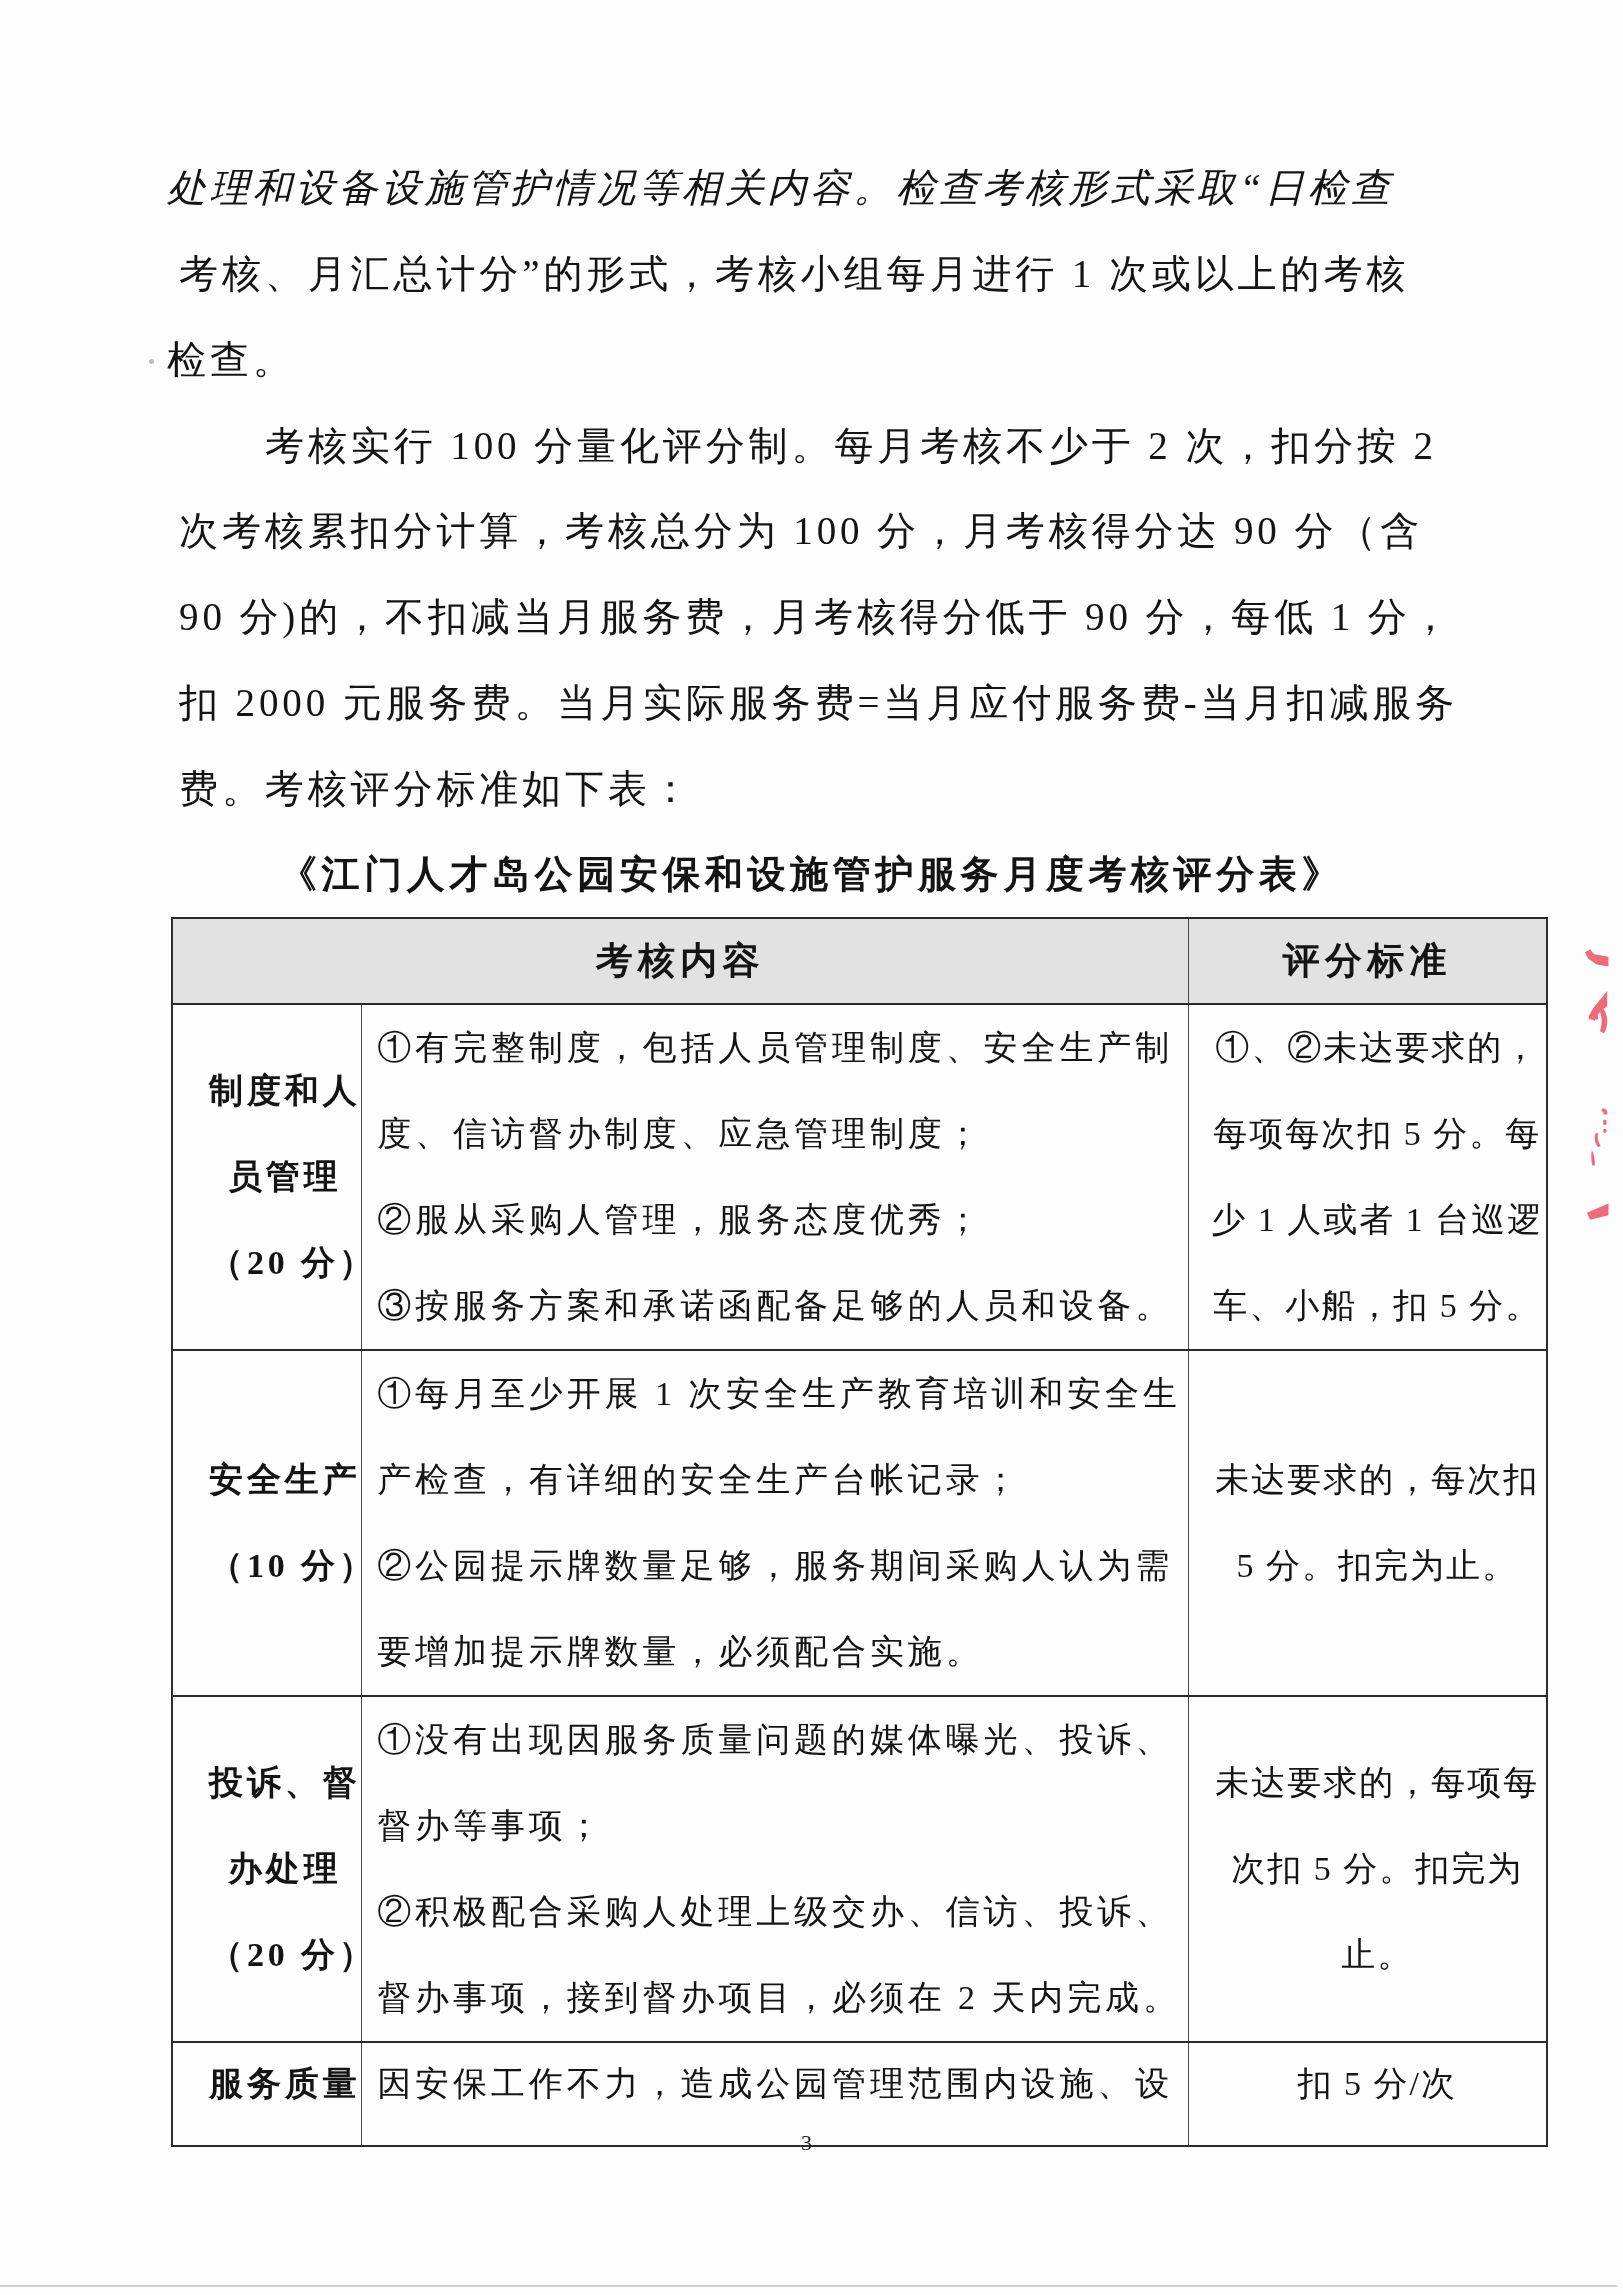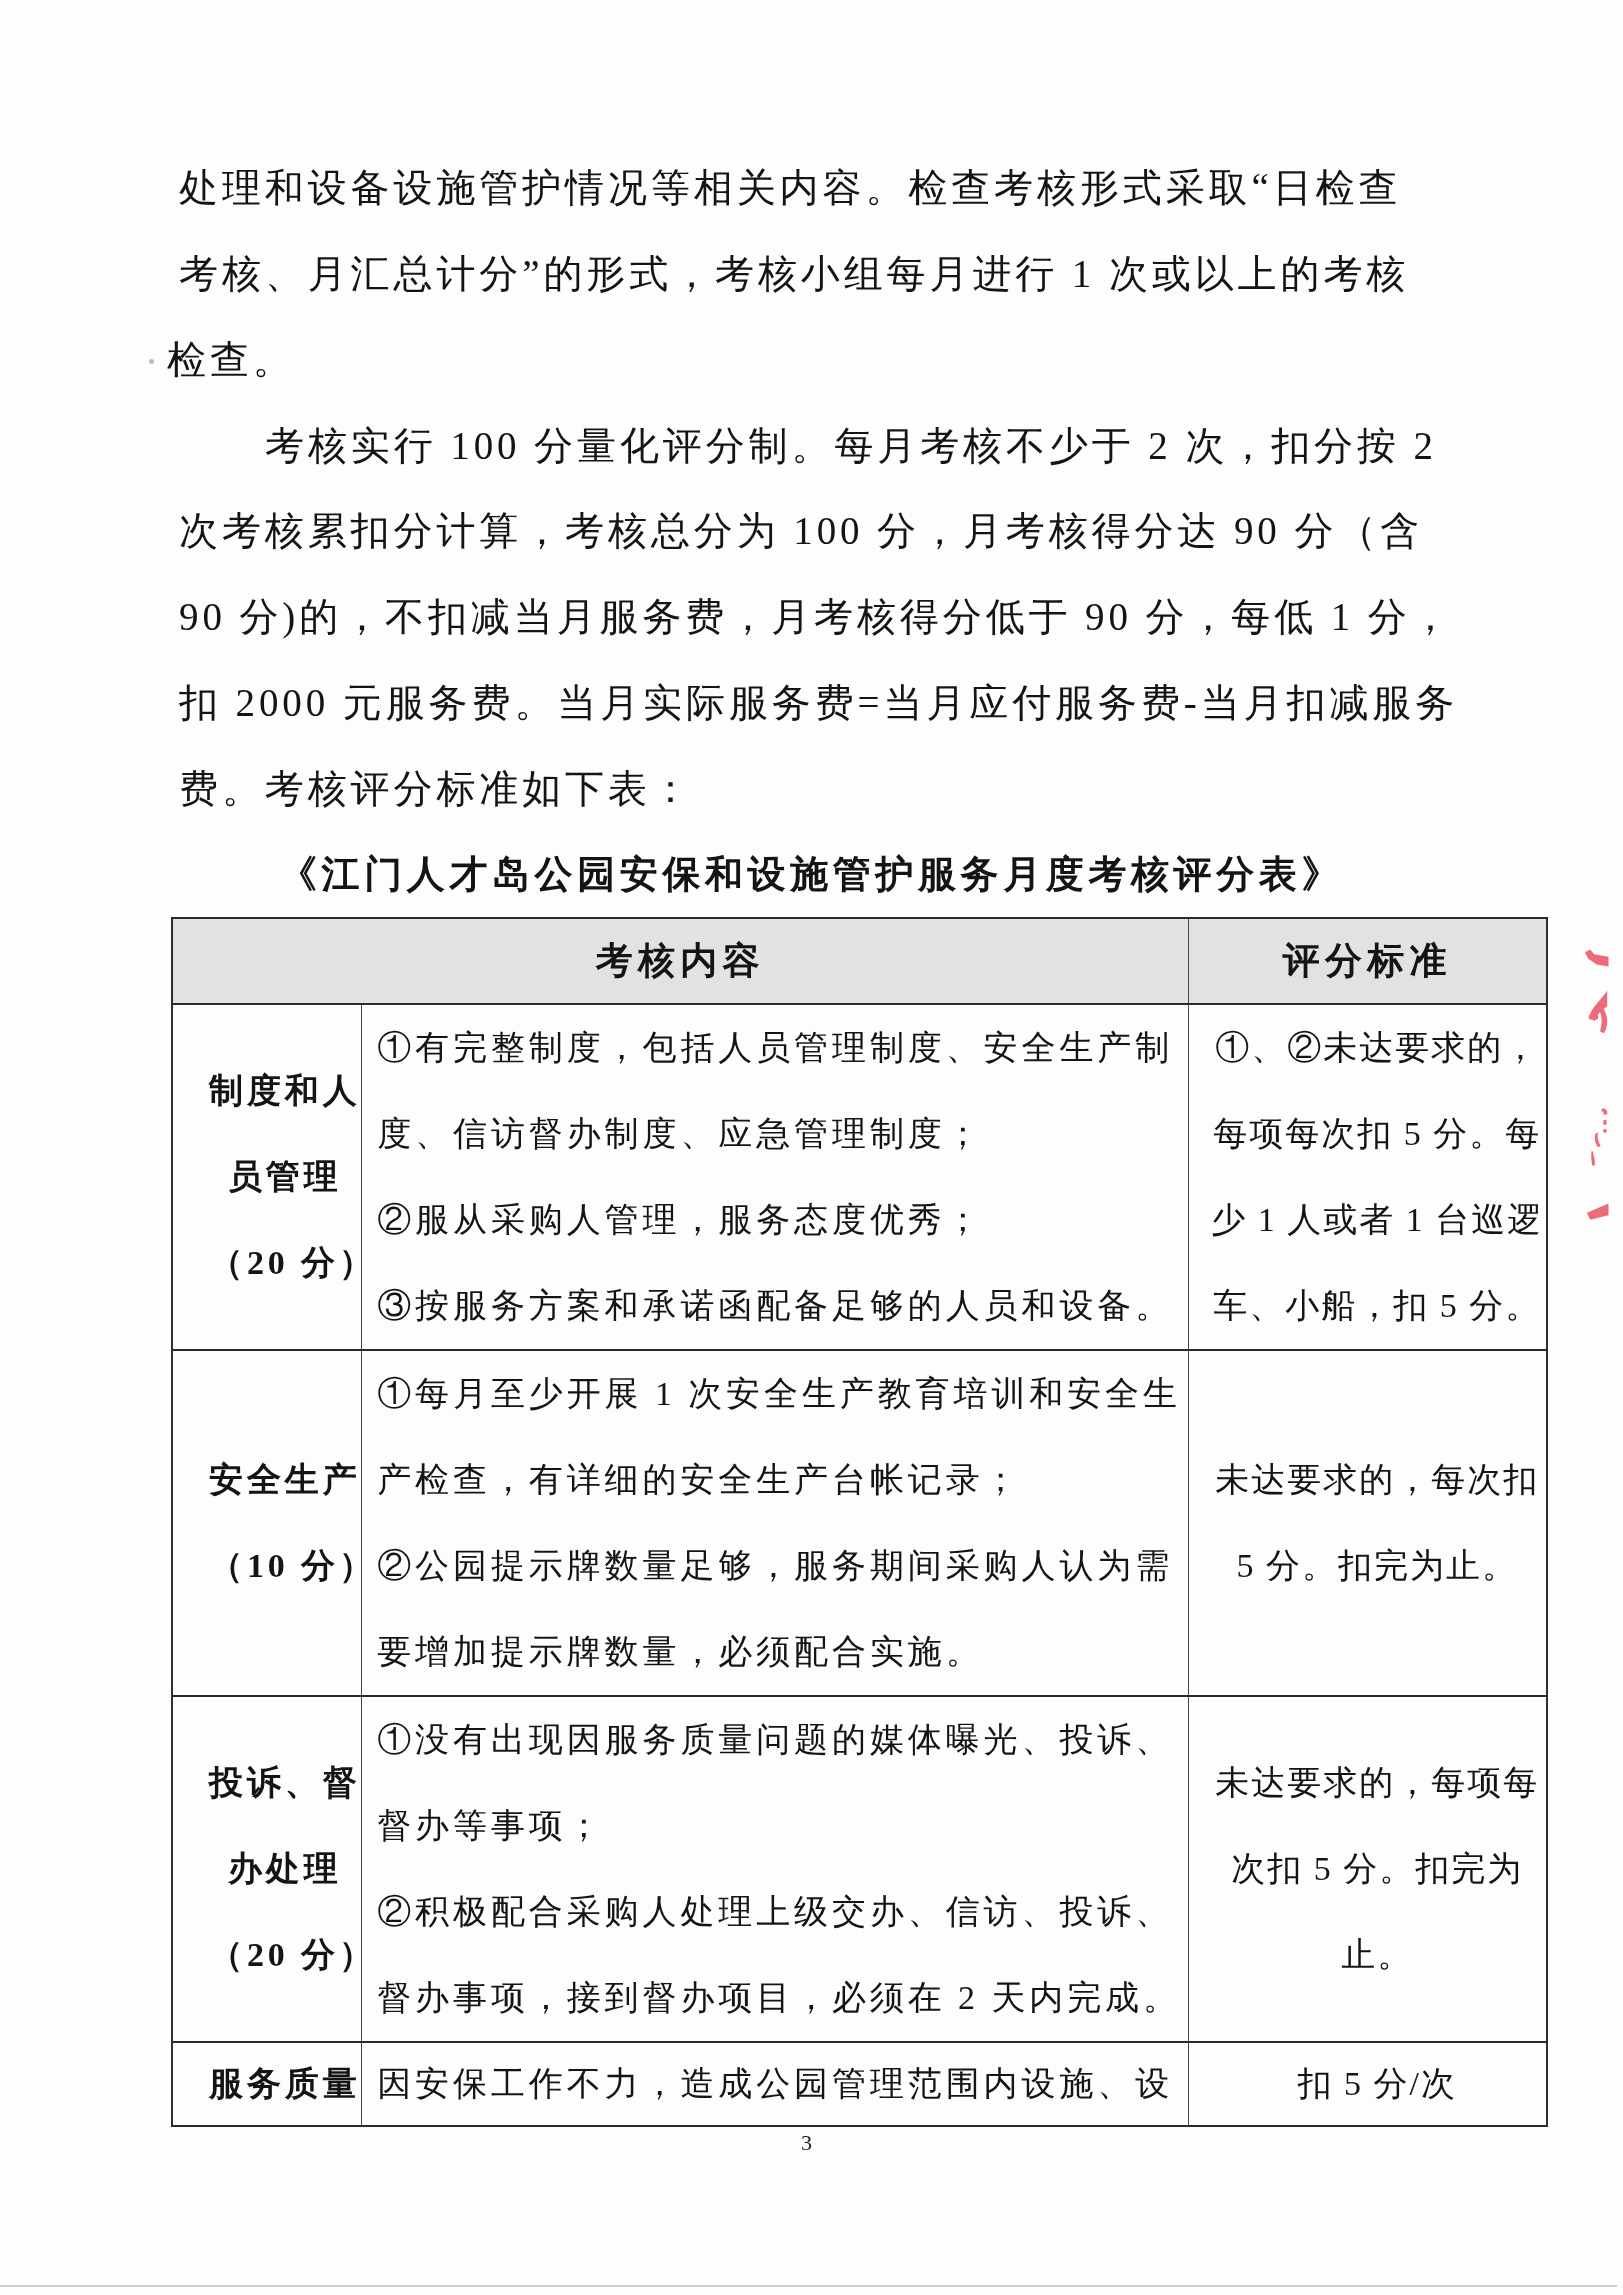--- a/index.html
+++ b/index.html
@@ -62,21 +62,21 @@
     .r1 td { height: 340px; }
     .r2 td { height: 339px; }
     .r3 td { height: 340px; }
     .r4 td { height: 82px; }
     .cell-line {
       white-space: nowrap;
       height: 86px;
       line-height: 86px;
       font-size: 34px;
     }
-    .r4 .cell-line { height: 82px; line-height: 82px; }
+    .r4 .cell-line { height: 102px; line-height: 82px; }
     td.cat { text-align: center; font-weight: bold; padding-left: 36px; }
     td.cat .cell-line { letter-spacing: 3.9px; }
     td.content { text-align: left; padding-left: 15.7px; }
     td.content .cell-line { letter-spacing: 3.9px; }
     td.std { text-align: center; }
     td.std .cell-line { letter-spacing: 2px; padding-left: 20px; }
     .page-number {
       position: absolute;
       left: 796px;
       top: 2127px;
@@ -108,21 +108,21 @@
       left: 1577px;
       top: 943px;
       width: 46px;
       height: 288px;
     }
   </style>
 </head>
 <body>
 
 <div>
-  <div class="line" style="left:179px; top:145px;">处理和设备设施管护情况等相关内容。检查考核形式采取“日检查</div>
+  <div class="line" style="left:167px; top:145px;font-style:italic;">处理和设备设施管护情况等相关内容。检查考核形式采取“日检查</div>
   <div class="line" style="left:179px; top:231px;">考核、月汇总计分”的形式，考核小组每月进行 1 次或以上的考核</div>
   <div class="line" style="left:167px; top:317px;">检查。</div>
 </div>
 <div class="speck"></div>
 
 <div>
   <div class="line" style="left:265px; top:403px;">考核实行 100 分量化评分制。每月考核不少于 2 次，扣分按 2</div>
   <div class="line" style="left:179px; top:488px;">次考核累扣分计算，考核总分为 100 分，月考核得分达 90 分（含</div>
   <div class="line" style="left:179px; top:574px;">90 分)的，不扣减当月服务费，月考核得分低于 90 分，每低 1 分，</div>
   <div class="line" style="left:179px; top:660px;">扣 2000 元服务费。当月实际服务费=当月应付服务费-当月扣减服务</div>

